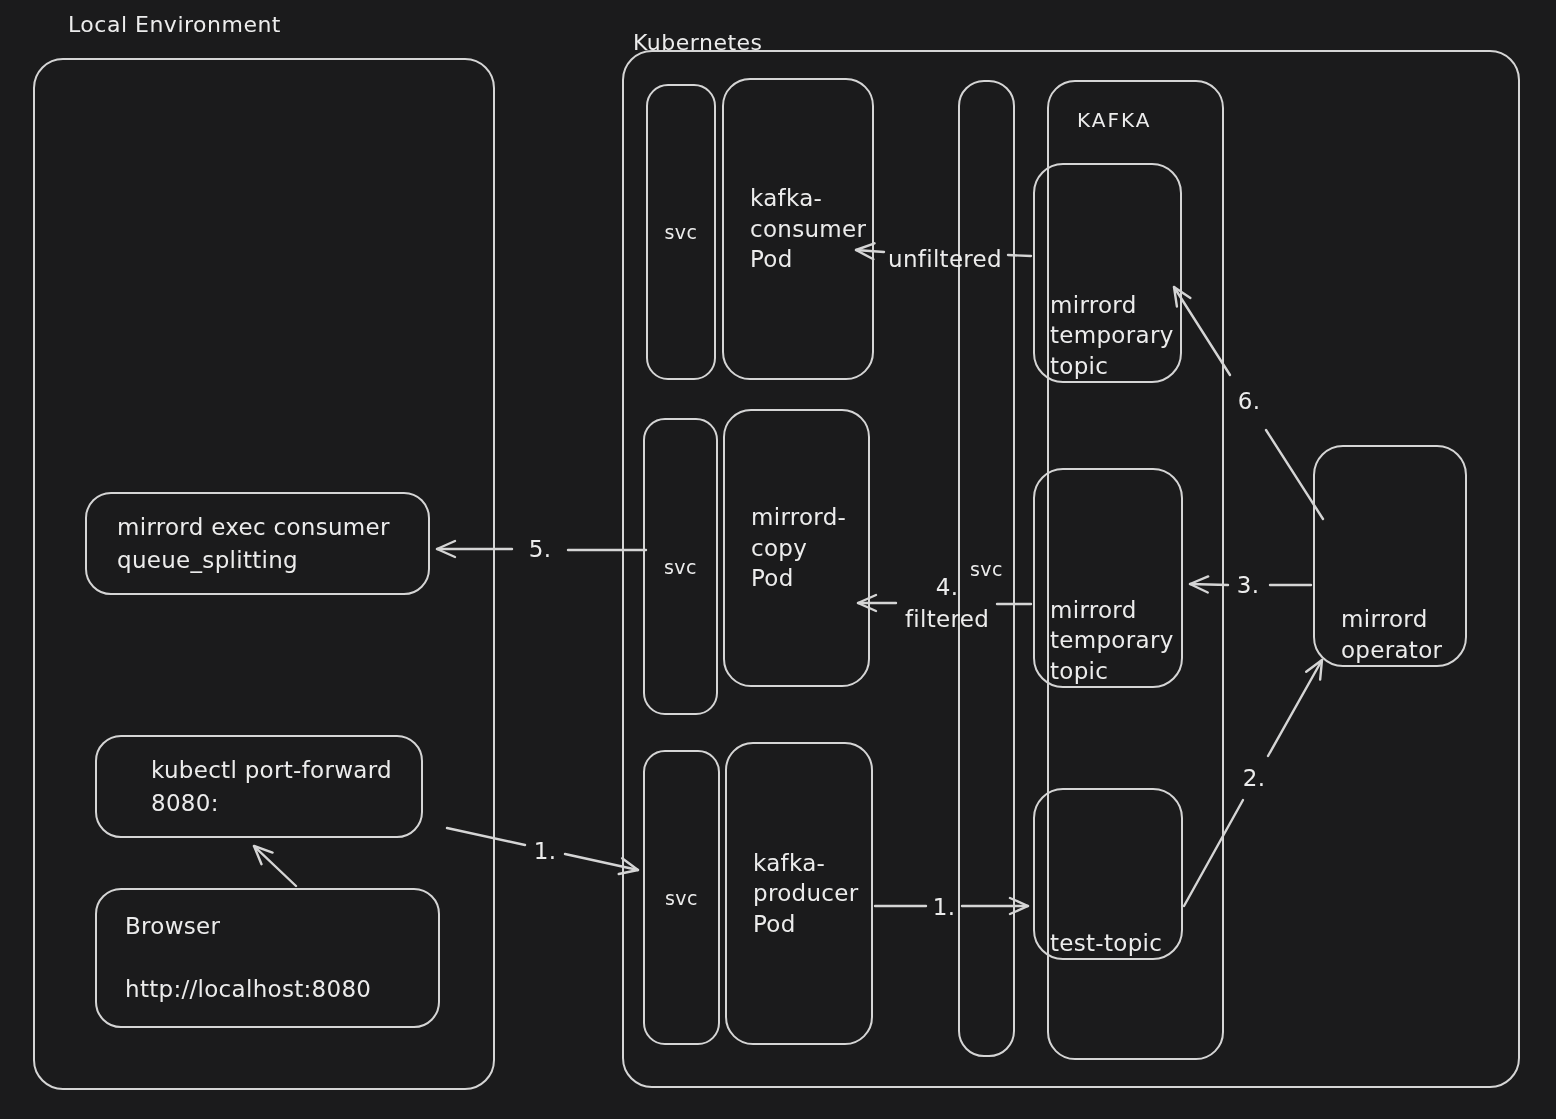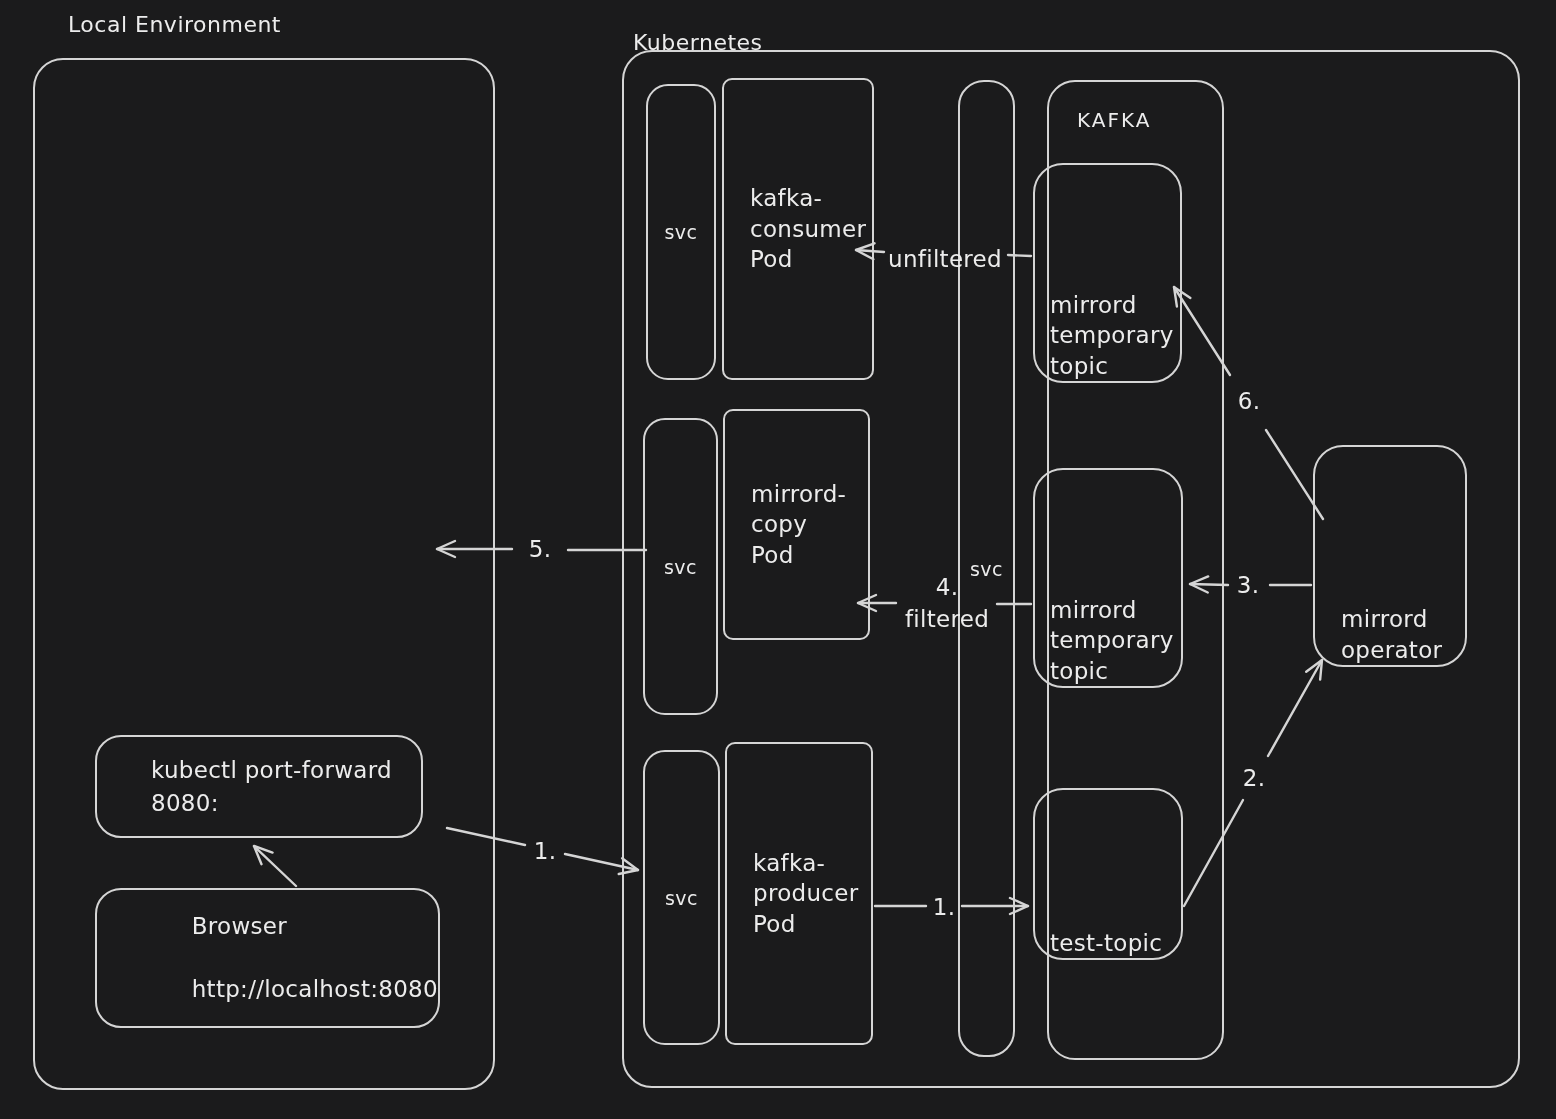--- a/index.html
+++ b/index.html
@@ -28,21 +28,21 @@
     box-sizing:border-box;
     border:2px solid var(--stroke);
     background:transparent;
     display:flex;
     flex-direction:column;
     justify-content:center;
     z-index:1;
   }
   .container{z-index:0;}
   .ml{white-space:pre-line;}
-  .pod-box{border-radius:10px;font-size:23px;line-height:1.32;padding-left:26px;letter-spacing:.3px;}
+  .pod-box{border-radius:28px;font-size:23px;line-height:1.32;padding-left:26px;letter-spacing:.3px;}
   .svc-box{border-radius:22px;align-items:center;font-size:19px;letter-spacing:.5px;}
   .topic-box{border-radius:30px;font-size:23px;line-height:1.32;padding-left:15px;letter-spacing:.3px;justify-content:flex-end;}
   .small-box{border-radius:26px;font-size:23px;line-height:1.4;letter-spacing:.3px;}
   .kafka-title{
     position:absolute;left:28px;top:26px;
     font-size:20px;letter-spacing:2px;
   }
   .arrows{
     position:absolute;left:0;top:0;width:1556px;height:1119px;
     z-index:2;pointer-events:none;
@@ -58,48 +58,52 @@
   }
 </style>
 </head>
 <body>
 
 <div class="canvas">
 
   <div class="section-title" style="left:68px;top:12px;">Local Environment</div>
   <div class="box container" style="left:33px;top:58px;width:462px;height:1032px;border-radius:30px;"></div>
 
+  <div class="box small-box" style="left:85px;top:492px;width:345px;height:103px;padding-left:30px;">
+    <div class="ml">mirrord exec consumer
+queue_splitting</div>
+  </div>
 
   <div class="box small-box" style="left:95px;top:735px;width:328px;height:103px;padding-left:54px;">
     <div class="ml">kubectl port-forward
 8080:</div>
   </div>
 
-  <div class="box small-box" style="left:95px;top:888px;width:345px;height:140px;padding-left:28px;line-height:1.35;align-items:flex-end;">
+  <div class="box small-box" style="left:95px;top:888px;width:345px;height:140px;padding-left:28px;line-height:1.35;">
     <div class="ml">Browser
 
 http://localhost:8080</div>
   </div>
 
   <div class="section-title" style="left:633px;top:18px;margin-top:12px;">Kubernetes</div>
   <div class="box container" style="left:622px;top:50px;width:898px;height:1038px;border-radius:30px;"></div>
 
   <div class="box svc-box" style="left:646px;top:84px;width:70px;height:296px;">
     <div>svc</div>
   </div>
   <div class="box pod-box" style="left:722px;top:78px;width:152px;height:302px;">
     <div class="ml">kafka-
 consumer
 Pod</div>
   </div>
 
   <div class="box svc-box" style="left:643px;top:418px;width:75px;height:297px;">
     <div>svc</div>
   </div>
-  <div class="box pod-box" style="left:723px;top:409px;width:147px;height:231px;">
+  <div class="box pod-box" style="left:723px;top:409px;width:147px;height:278px;">
     <div class="ml">mirrord-
 copy
 Pod</div>
   </div>
 
   <div class="box svc-box" style="left:643px;top:750px;width:77px;height:295px;">
     <div>svc</div>
   </div>
   <div class="box pod-box" style="left:725px;top:742px;width:148px;height:303px;">
     <div class="ml">kafka-

